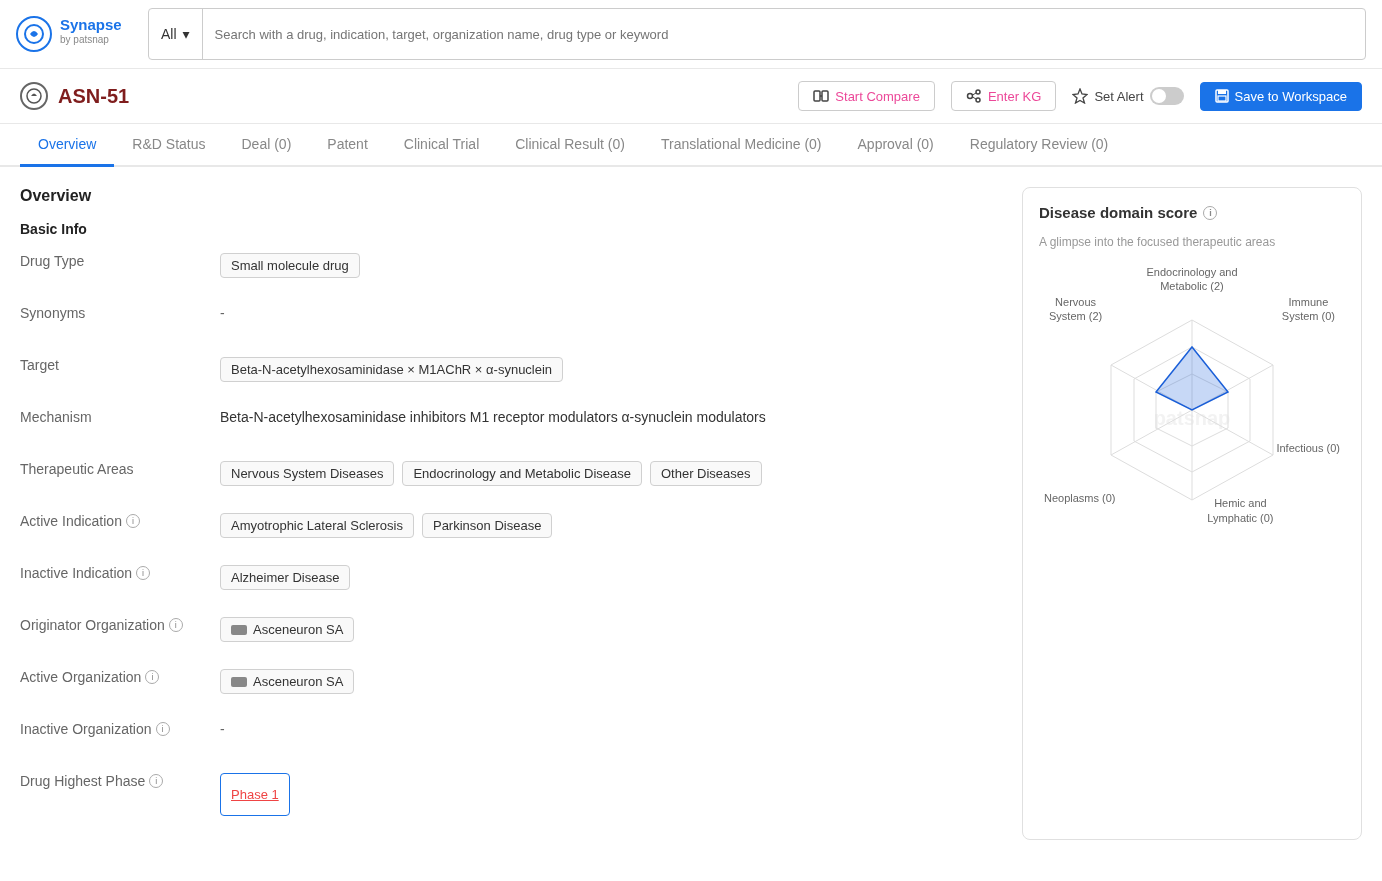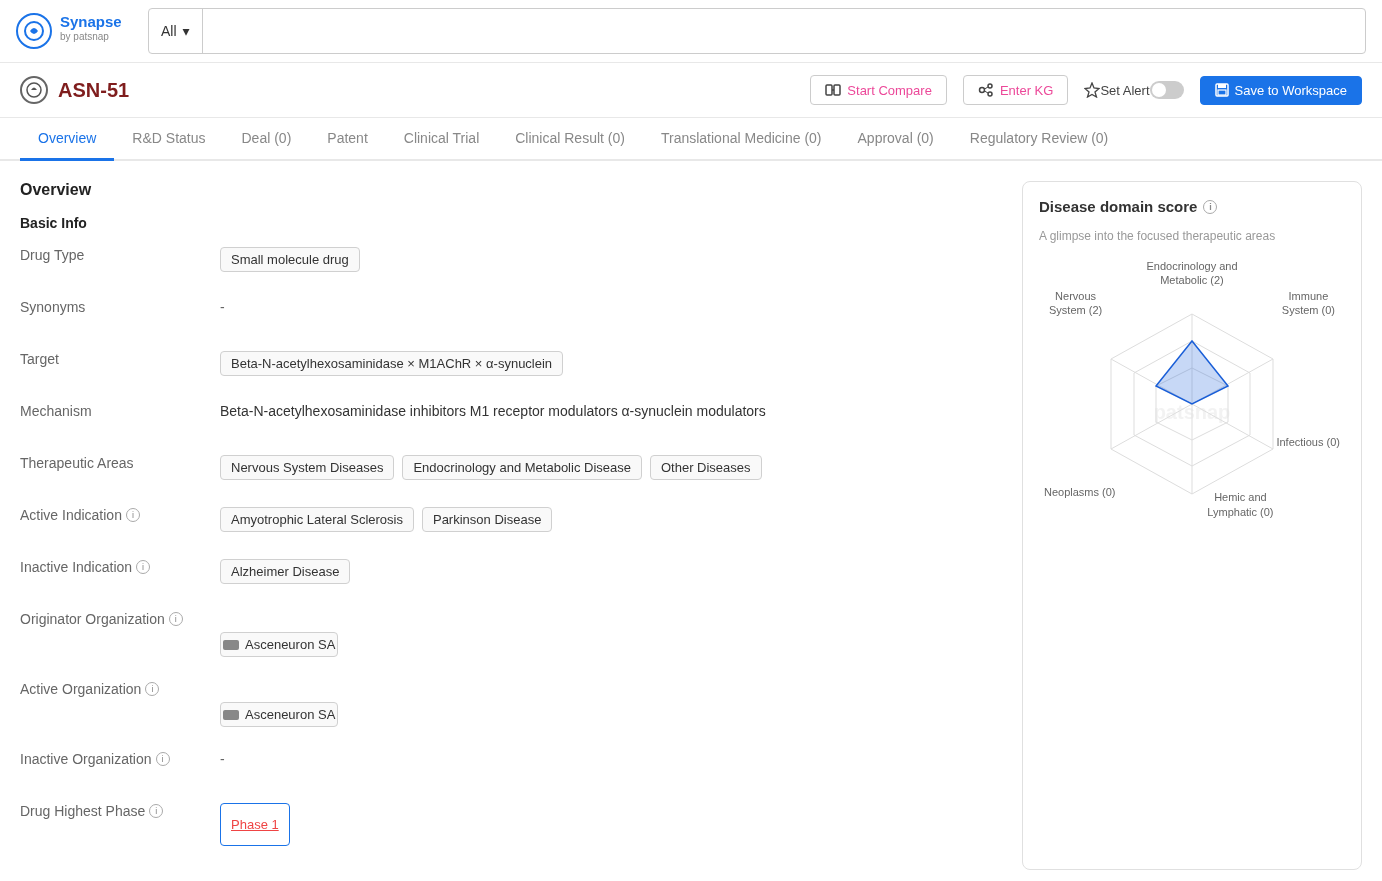--- a/index.html
+++ b/index.html
@@ -11,21 +11,21 @@
       gap: 12px;
     }
     .logo-area { display: flex; align-items: flex-start; gap: 8px; min-width: 120px; }
     .logo-circle {
       width: 36px; height: 36px; border-radius: 50%; border: 2px solid #1a73e8;
       display: flex; align-items: center; justify-content: center; font-weight: bold; color: #1a73e8; font-size: 11px;
     }
     .logo-text { display: flex; flex-direction: column; line-height: 1.2; }
     .logo-title { font-weight: 700; font-size: 15px; color: #1a73e8; }
     .logo-sub { font-size: 10px; color: #888; }
-    .search-area { display: flex; align-items: center; flex: 1; border: 1px solid #ccc; border-radius: 4px; height: 46px; }
+    .search-area { display: flex; align-items: center; flex: 1; border: 1px solid #ccc; border-radius: 4px; height: 52px; }
     .search-dropdown {
       display: flex; align-items: center; gap: 6px; padding: 0 12px;
       border-right: 1px solid #ccc; height: 100%; cursor: pointer; white-space: nowrap;
     }
     .search-input {
       flex: 1; border: none; outline: none; padding: 0 12px; font-size: 13px; color: #999;
     }
 
     
     .drug-header {
@@ -46,21 +46,21 @@
     .action-btn.primary {
       background: #1a73e8; color: #fff; border-color: #1a73e8;
     }
     .toggle-switch {
       width: 34px; height: 18px; background: #ccc; border-radius: 9px; position: relative; cursor: pointer;
     }
     .toggle-switch::after {
       content: ''; position: absolute; width: 14px; height: 14px; background: #fff;
       border-radius: 50%; top: 2px; left: 2px; transition: left 0.2s;
     }
-    .set-alert-area { display: flex; align-items: center; font-size: 13px; cursor: pointer; color: #444; }
+    .set-alert-area { display: flex; align-items: center; gap: 6px; font-size: 13px; cursor: pointer; color: #444; }
 
     
     .tabs {
       display: flex; border-bottom: 2px solid #e8e8e8; padding: 0 20px; gap: 0;
     }
     .tab {
       padding: 12px 18px; cursor: pointer; font-size: 14px; color: #888;
       border-bottom: 3px solid transparent; margin-bottom: -2px; white-space: nowrap;
     }
     .tab.active { color: #1a73e8; border-bottom-color: #1a73e8; font-weight: 500; }
@@ -77,22 +77,22 @@
     .info-label {
       width: 200px; min-width: 200px; color: #666; font-size: 14px; display: flex; align-items: center; gap: 4px;
     }
     .info-value { flex: 1; display: flex; flex-wrap: wrap; gap: 8px; align-items: center; }
     .tag {
       padding: 4px 10px; border: 1px solid #d0d0d0; border-radius: 4px;
       font-size: 13px; color: #333; background: #f9f9f9;
     }
     .tag.blue-outline { border-color: #1a73e8; color: #ef4444; background: #fff; padding: 13px 10px; text-decoration: underline; }
     .org-tag {
-      display: flex; align-items: center; gap: 6px; padding: 4px 2px;
-      border: 1px solid #d0d0d0; border-radius: 4px; font-size: 13px; background: #f9f9f9; margin-top: 21px;
+      display: flex; align-items: center; gap: 6px; padding: 4px 10px;
+      border: 1px solid #d0d0d0; border-radius: 4px; font-size: 13px; background: #f9f9f9;
     }
     .org-icon { width: 16px; height: 10px; background: #888; border-radius: 2px; }
     .info-icon {
       width: 14px; height: 14px; border-radius: 50%; border: 1px solid #aaa;
       display: inline-flex; align-items: center; justify-content: center; font-size: 9px; color: #888; cursor: pointer;
     }
     .dash-text { color: #666; }
 
     
     .disease-card {
@@ -128,20 +128,21 @@
     <div class="logo-text">
       <span class="logo-title">Synapse</span>
       <span class="logo-sub">by patsnap</span>
     </div>
   </div>
   <div class="search-area">
     <div class="search-dropdown">
       <span>All</span>
       <span>▾</span>
     </div>
+    <input class="search-input" type="text" placeholder="Search with a drug, indication, target, organization name, drug type or keyword" style="">
   </div>
 </div>
 
 <div class="drug-header">
   <div class="drug-title-area">
     <div class="drug-icon">
       <svg width="18" height="18" viewBox="0 0 18 18">
         <circle cx="9" cy="9" r="7" fill="none" stroke="#555" stroke-width="1.5"></circle>
         <path d="M6 9 Q9 4 12 9" fill="#555"></path>
       </svg>

